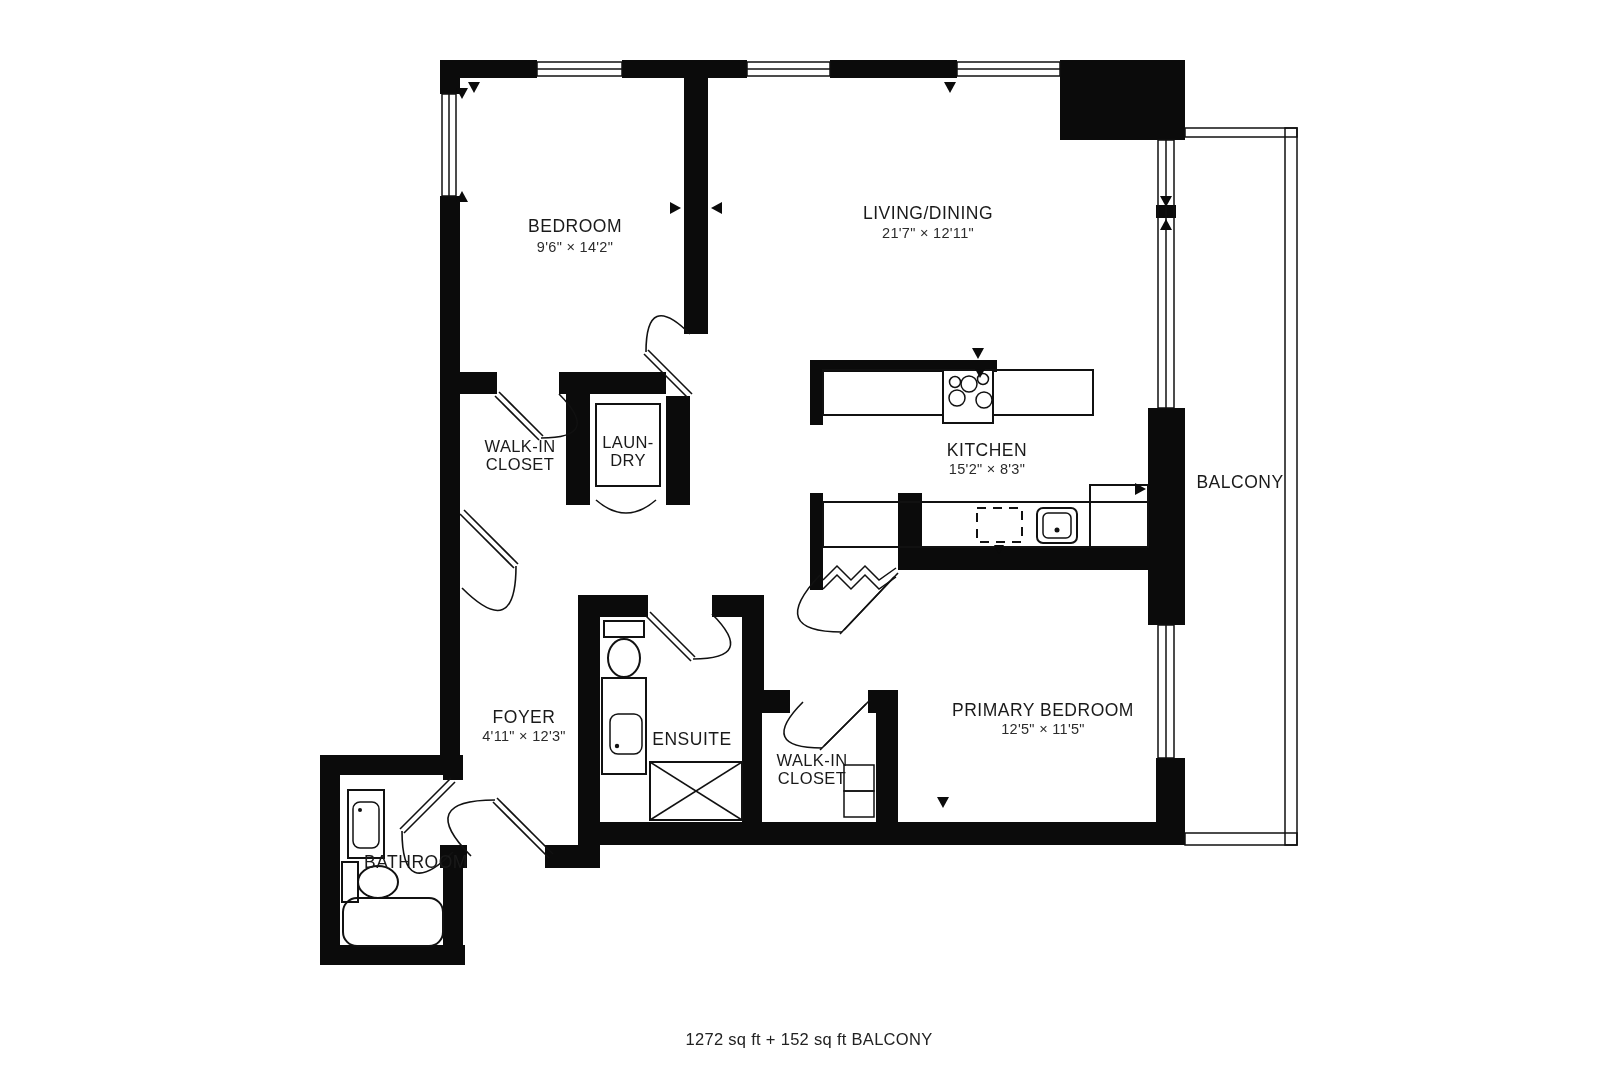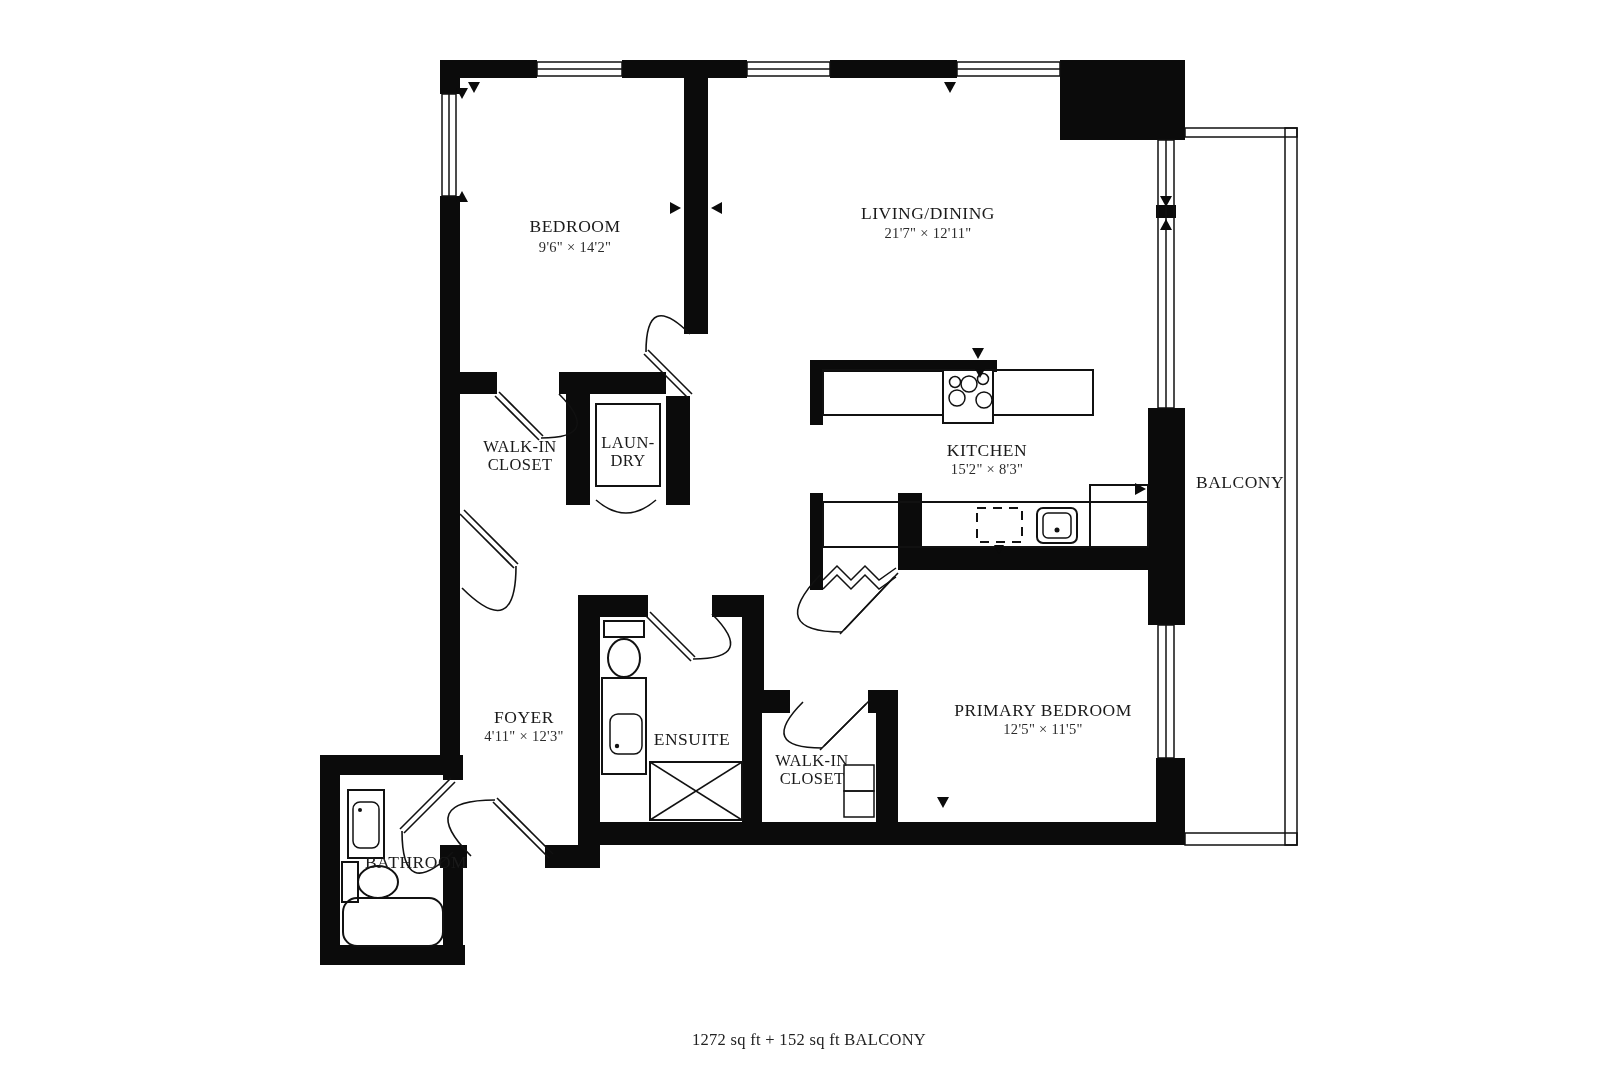--- a/index.html
+++ b/index.html
@@ -1,17 +1,17 @@
 <!DOCTYPE html>
 <html><head>
 <meta charset="utf-8">
 <style>
   html,body{margin:0;padding:0;background:#ffffff;}
   .stage{position:relative;width:1620px;height:1080px;background:#ffffff;overflow:hidden;
-         font-family:Liberation Serif, serif;}
+         font-family:Liberation Sans, sans-serif;}
   svg{position:absolute;left:0;top:0;}
   text{fill:#1a1a1a;}
   .room-label{font-size:17.5px;letter-spacing:.5px;}
   .room-dims{font-size:14.5px;letter-spacing:.3px;fill:#2b2b2b;}
   .small-label{font-size:16.5px;letter-spacing:.4px;}
   .footer-label{font-size:16.5px;letter-spacing:.3px;fill:#222;}
   .wall{fill:#0b0b0b;stroke:none;}
   .thin{fill:none;stroke:#111;stroke-width:2;}
   .thin15{fill:none;stroke:#111;stroke-width:1.5;}
   .fix{fill:#ffffff;stroke:#111;stroke-width:2;}

